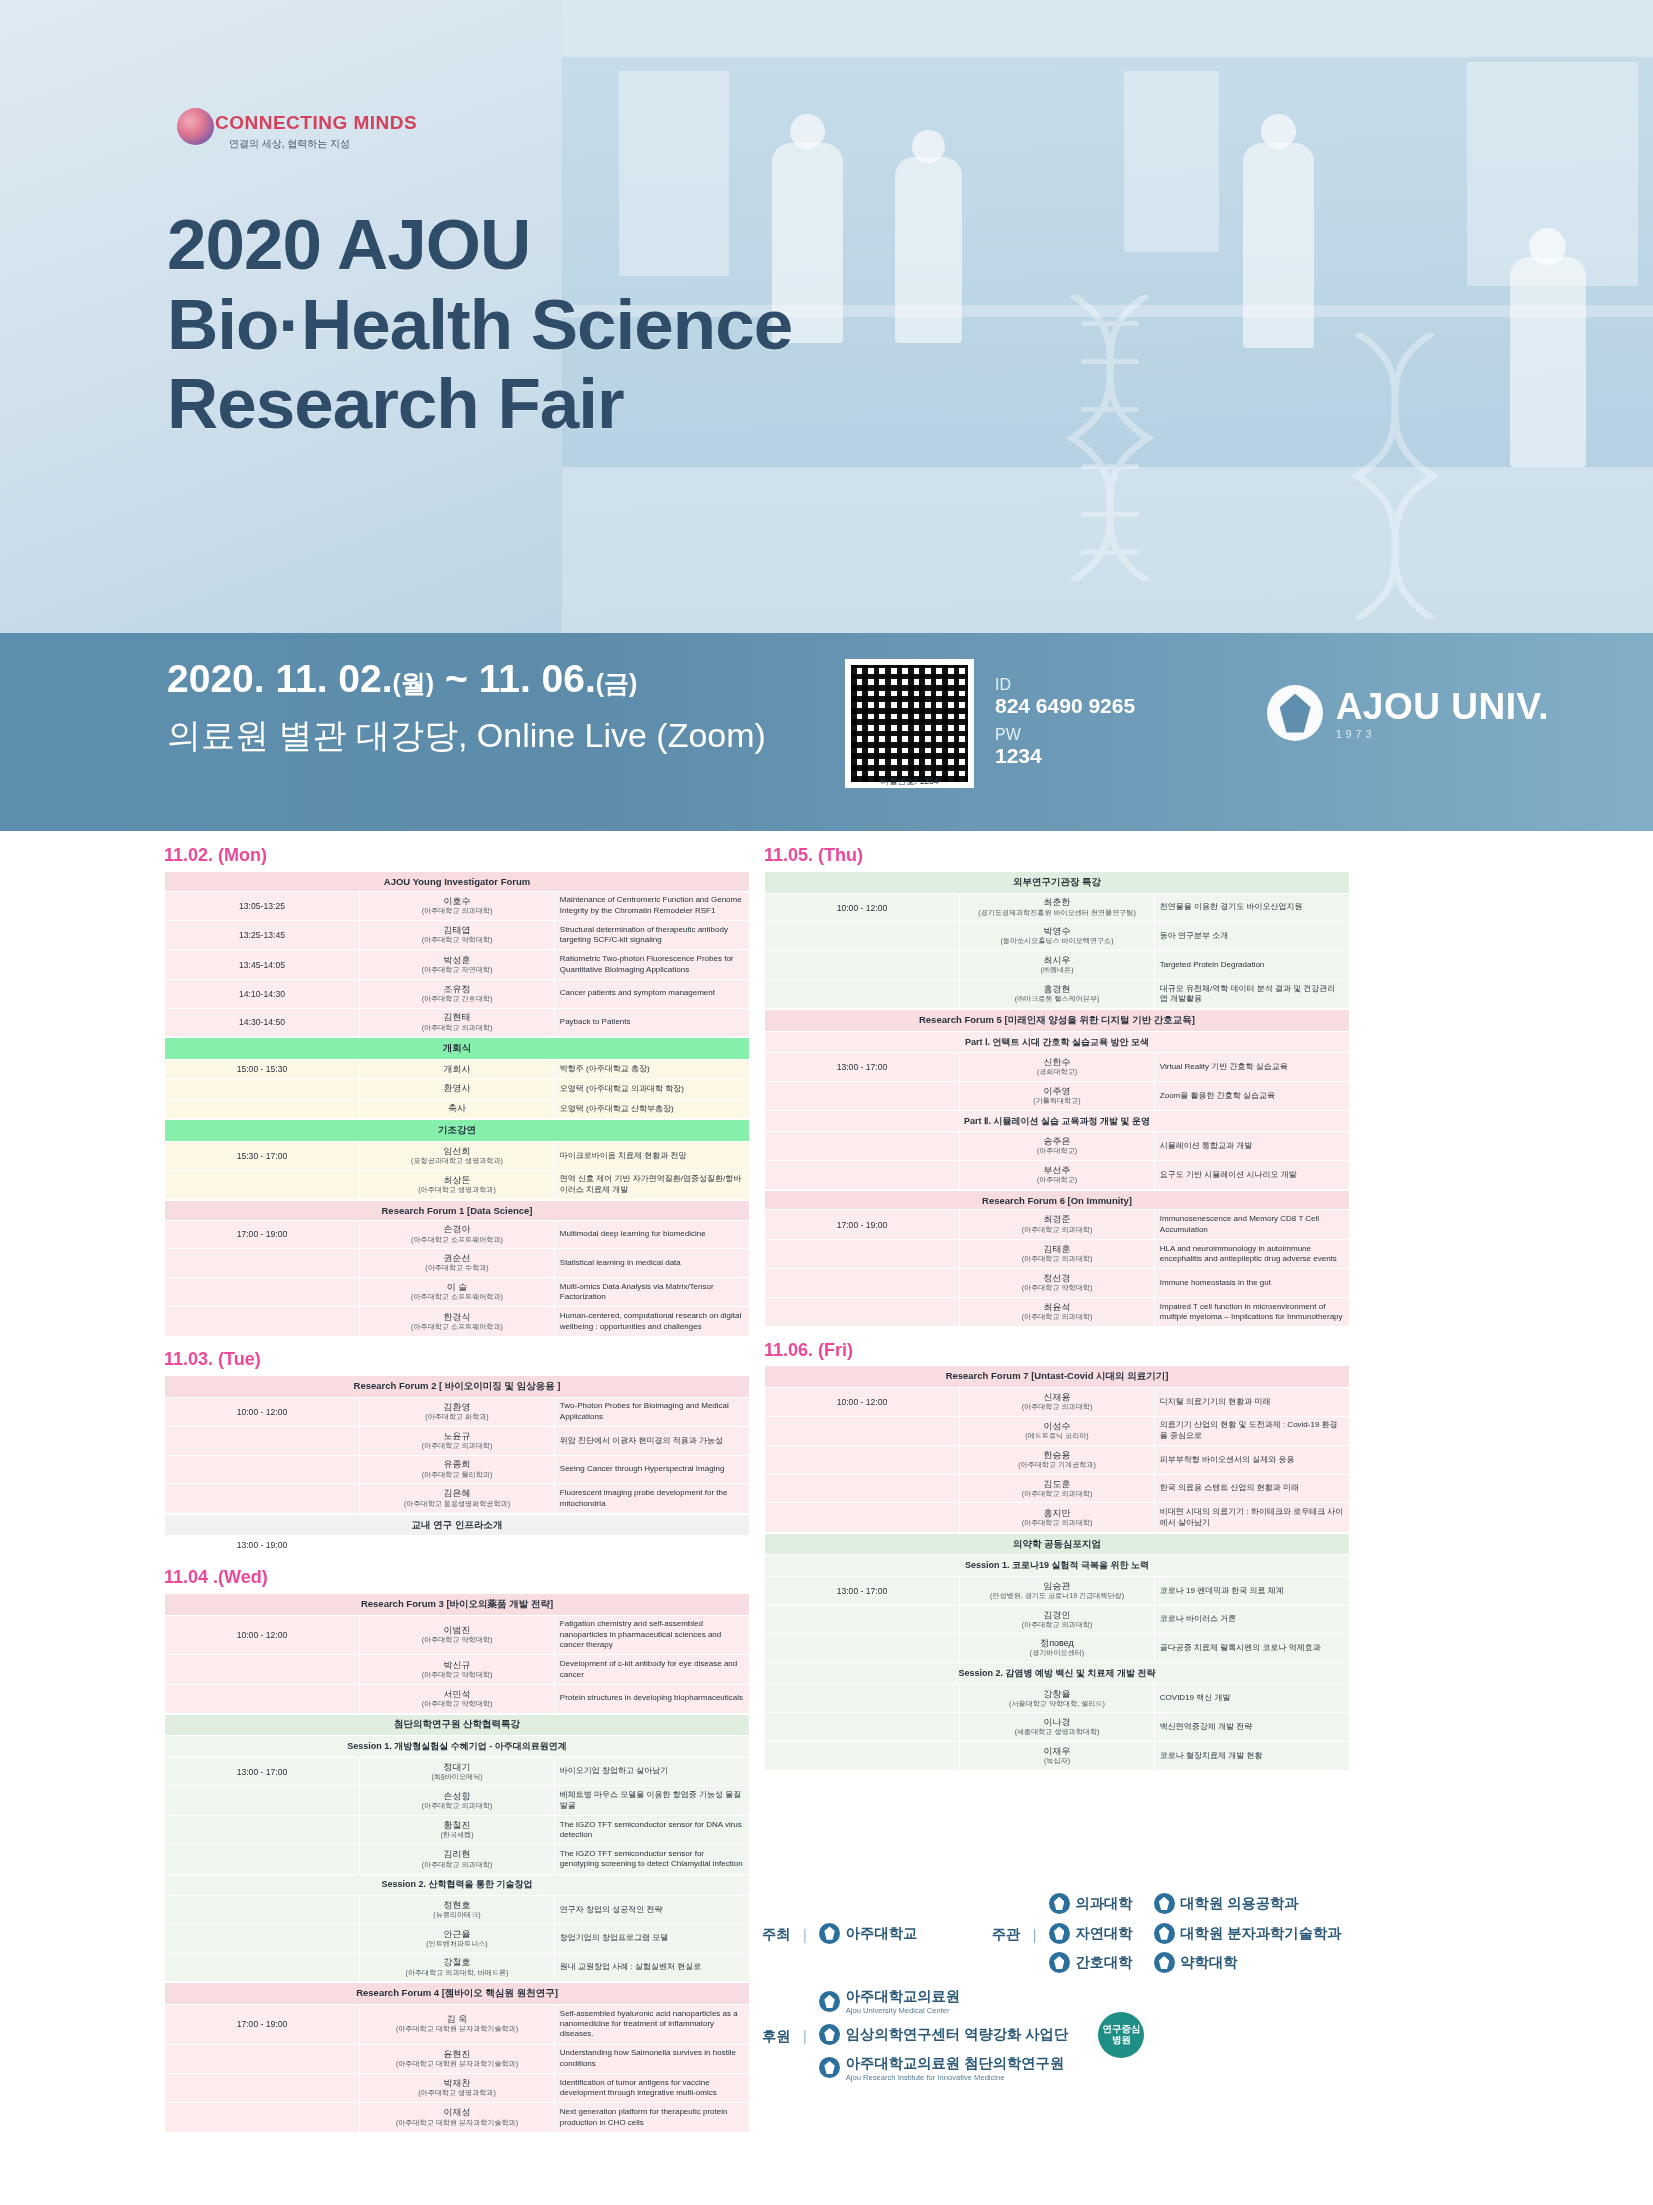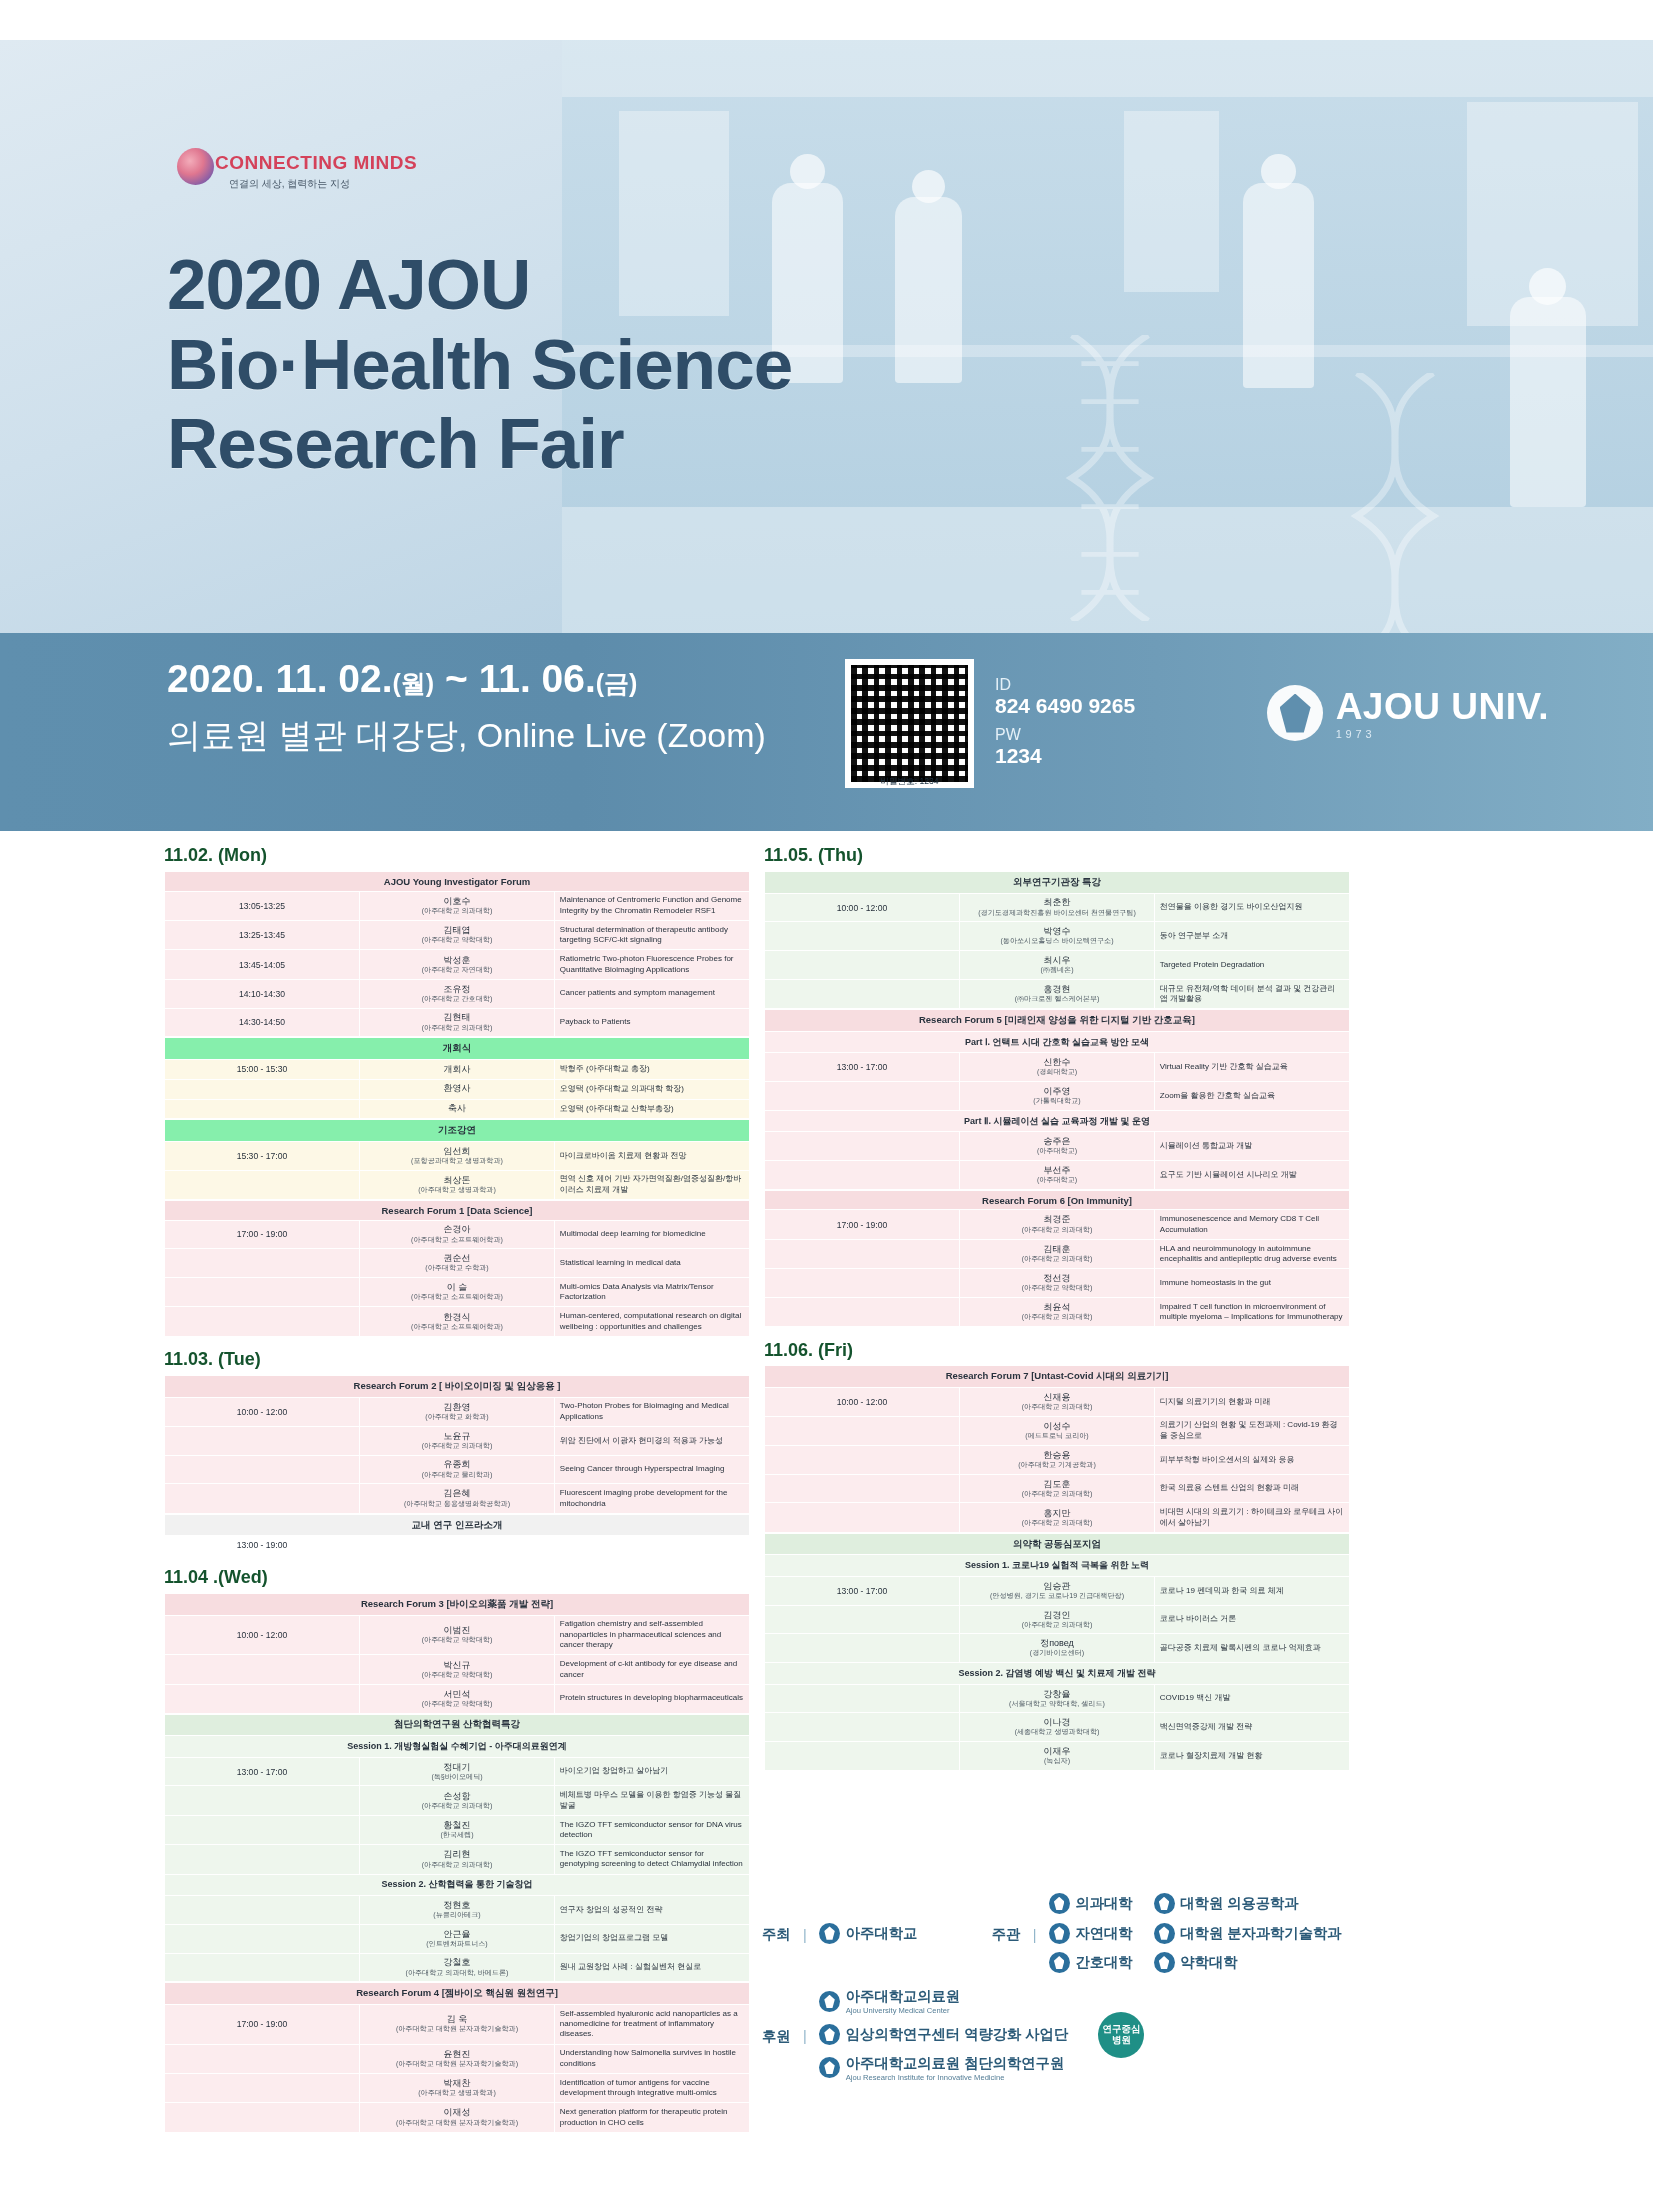--- a/index.html
+++ b/index.html
@@ -11,21 +11,20 @@
     position: relative;
     overflow: hidden;
     color: #2a3b4d;
   }
 
   
   .hero {
     position: absolute; left:0; top:0; width:1654px; height:633px;
     background: linear-gradient(160deg,#dfeaf2 0%, #cfe0ec 35%, #bcd4e4 70%, #a9c7dc 100%);
     overflow:hidden;
-    margin-top:40px;
   }
   .hero-lab {
     position:absolute; left:562px; top:0; width:1092px; height:633px;
     background: linear-gradient(180deg, rgba(200,221,234,0.95) 0%, rgba(175,205,223,0.95) 100%);
     overflow:hidden;
   }
   .lab-band {
     position:absolute; background: rgba(255,255,255,0.30);
   }
   .lab-fig {
@@ -152,21 +151,21 @@
       radial-gradient(circle at 65% 86%, rgba(255,255,255,0.9) 0 4.8px, transparent 5.2px);
   }
 
   .col {
     position:absolute; top:14.3px;
   }
   .col-left { left:164px; width:586px; }
   .col-right { left:764px; width:586px; }
 
   .day-head {
-    font-size:18px; font-weight:bold; color:#14532d; margin:12.4px 0 4.8px 0;
+    font-size:18px; font-weight:bold; color:#ec4899; margin:12.4px 0 4.8px 0;
   }
   .day-head:first-child { margin-top:0; }
 
   table.sched {
     width:100%; border-collapse:collapse; table-layout:fixed;
     font-size:8px; color:#28323d;
   }
   table.sched td, table.sched th {
     border:0.5px solid #ffffff; padding:3.8px 4.8px; vertical-align:middle;
   }

